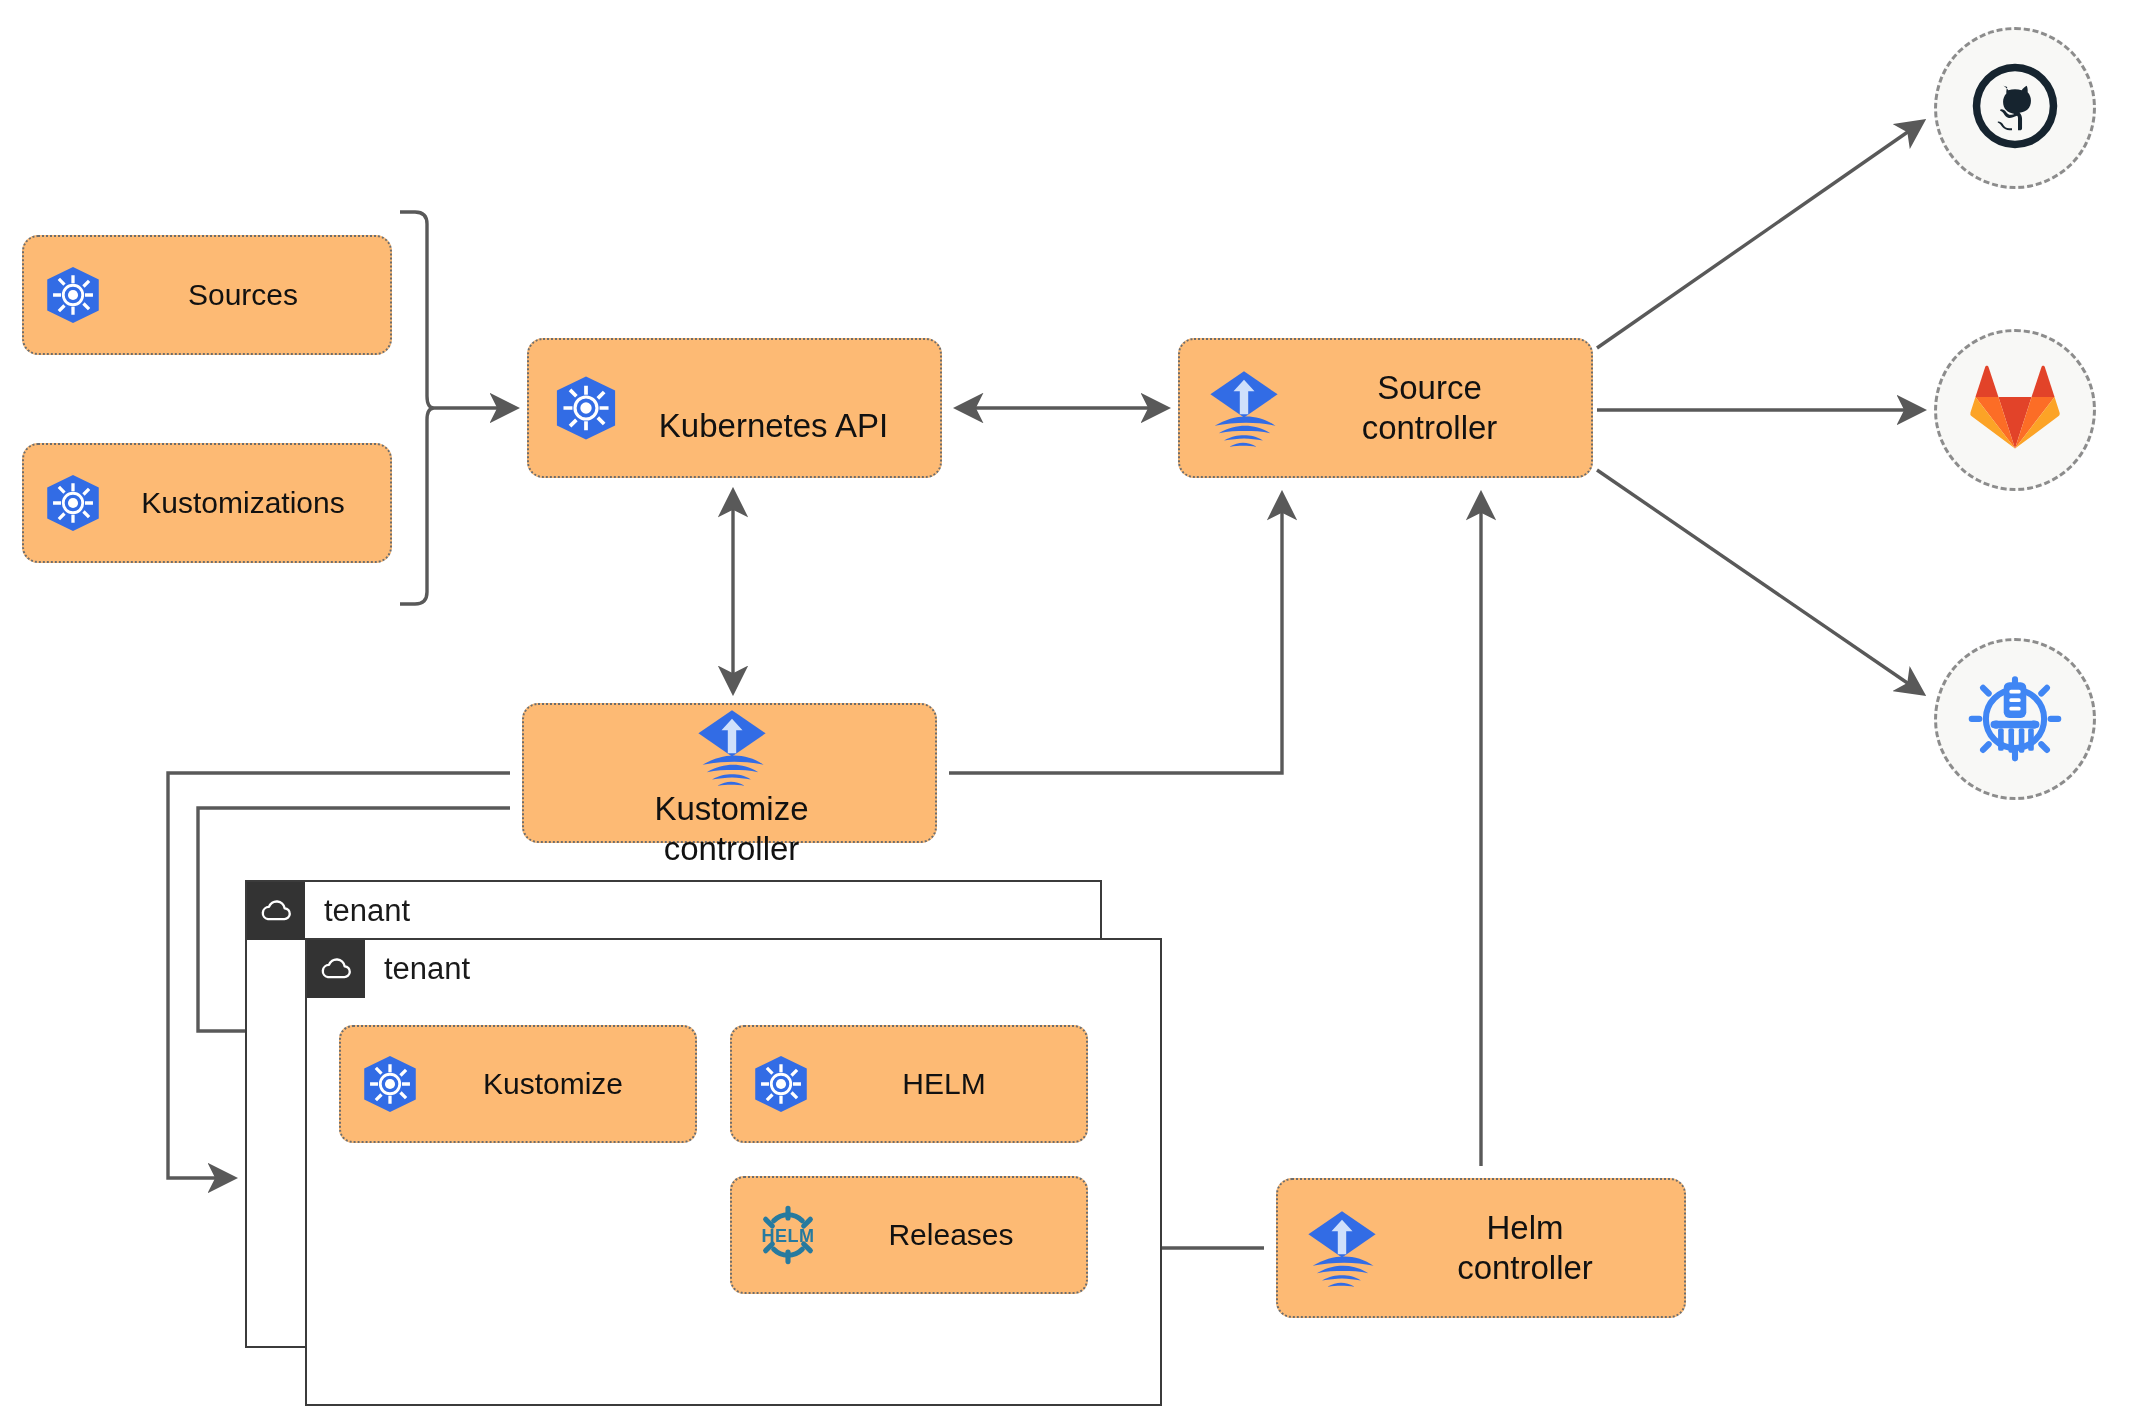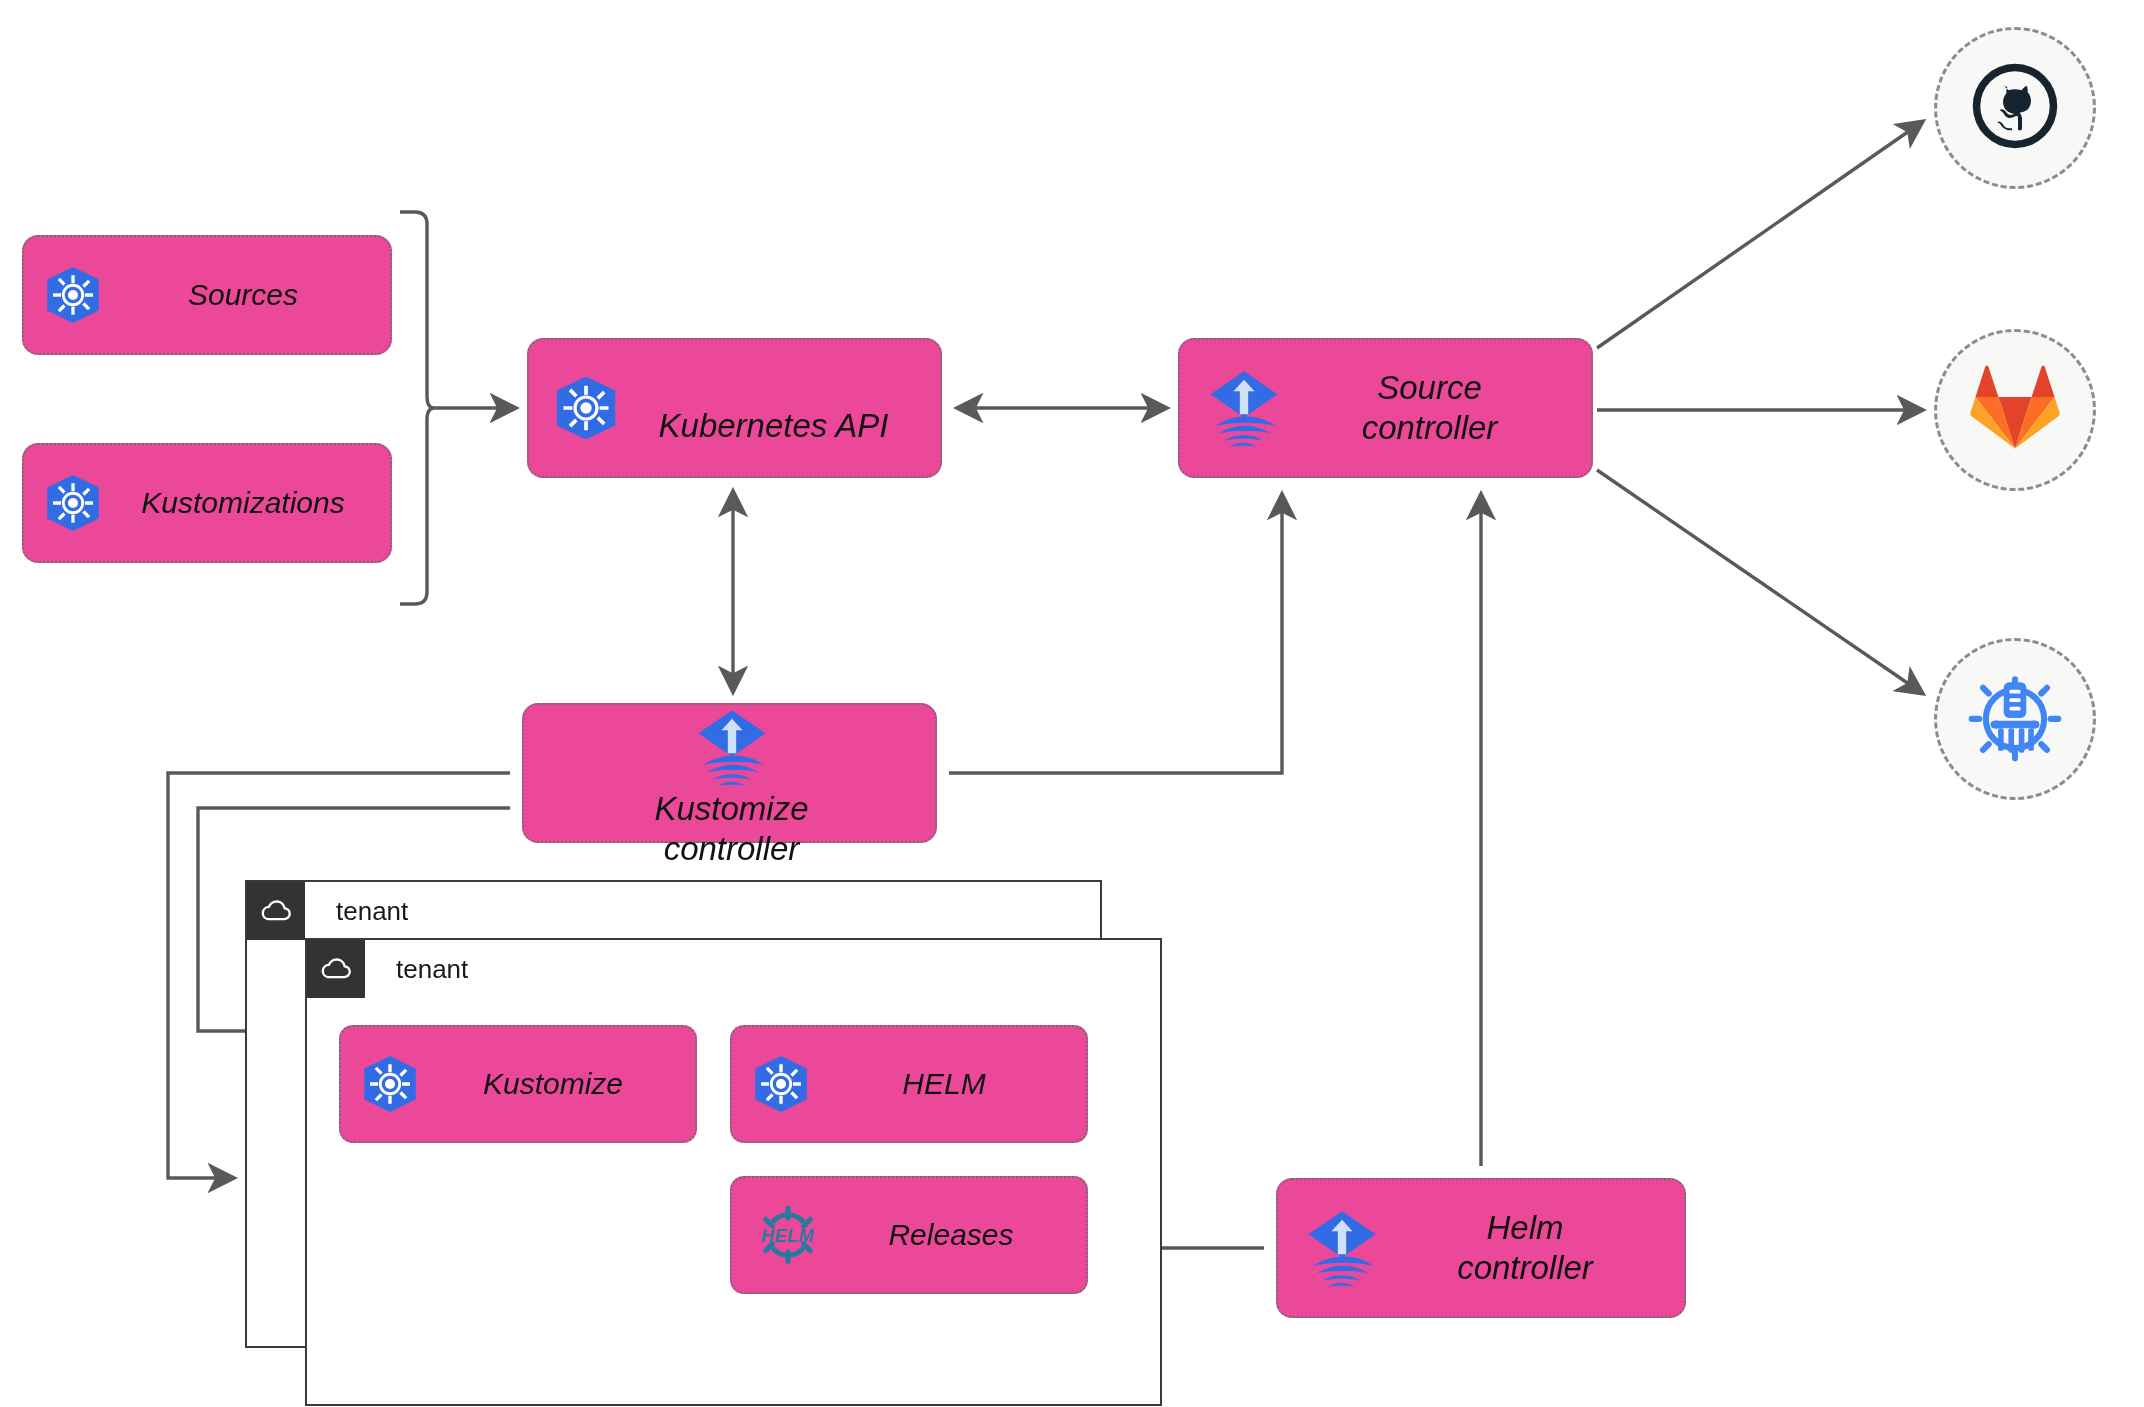--- a/index.html
+++ b/index.html
@@ -24,27 +24,26 @@
     left: 0; top: 0;
     width: 2144px;
     height: 1407px;
     pointer-events: none;
   }
 
   
   .node {
     position: absolute;
     box-sizing: border-box;
-    background: #ec4899;
+    background: #fdba74;
     border: 2px dotted #6d6d6d;
     border-radius: 16px;
     display: flex;
     align-items: center;
     z-index: 5;
-    font-style: italic;
   }
   .node .ico {
     flex: 0 0 auto;
     display: flex;
     align-items: center;
     justify-content: center;
   }
   .node .lbl {
     flex: 1 1 auto;
     text-align: center;
@@ -101,23 +100,23 @@
   }
   .tenant-badge {
     width: 58px; height: 58px;
     background: #333333;
     display: flex;
     align-items: center;
     justify-content: center;
     flex: 0 0 auto;
   }
   .tenant-name {
-    font-size: 26px;
+    font-size: 31px;
     color: #1a1a1a;
-    padding-left: 31px;
+    padding-left: 19px;
     white-space: nowrap;
   }
 
   
   .provider {
     position: absolute;
     box-sizing: border-box;
     width: 162px;
     height: 162px;
     border-radius: 50%;

